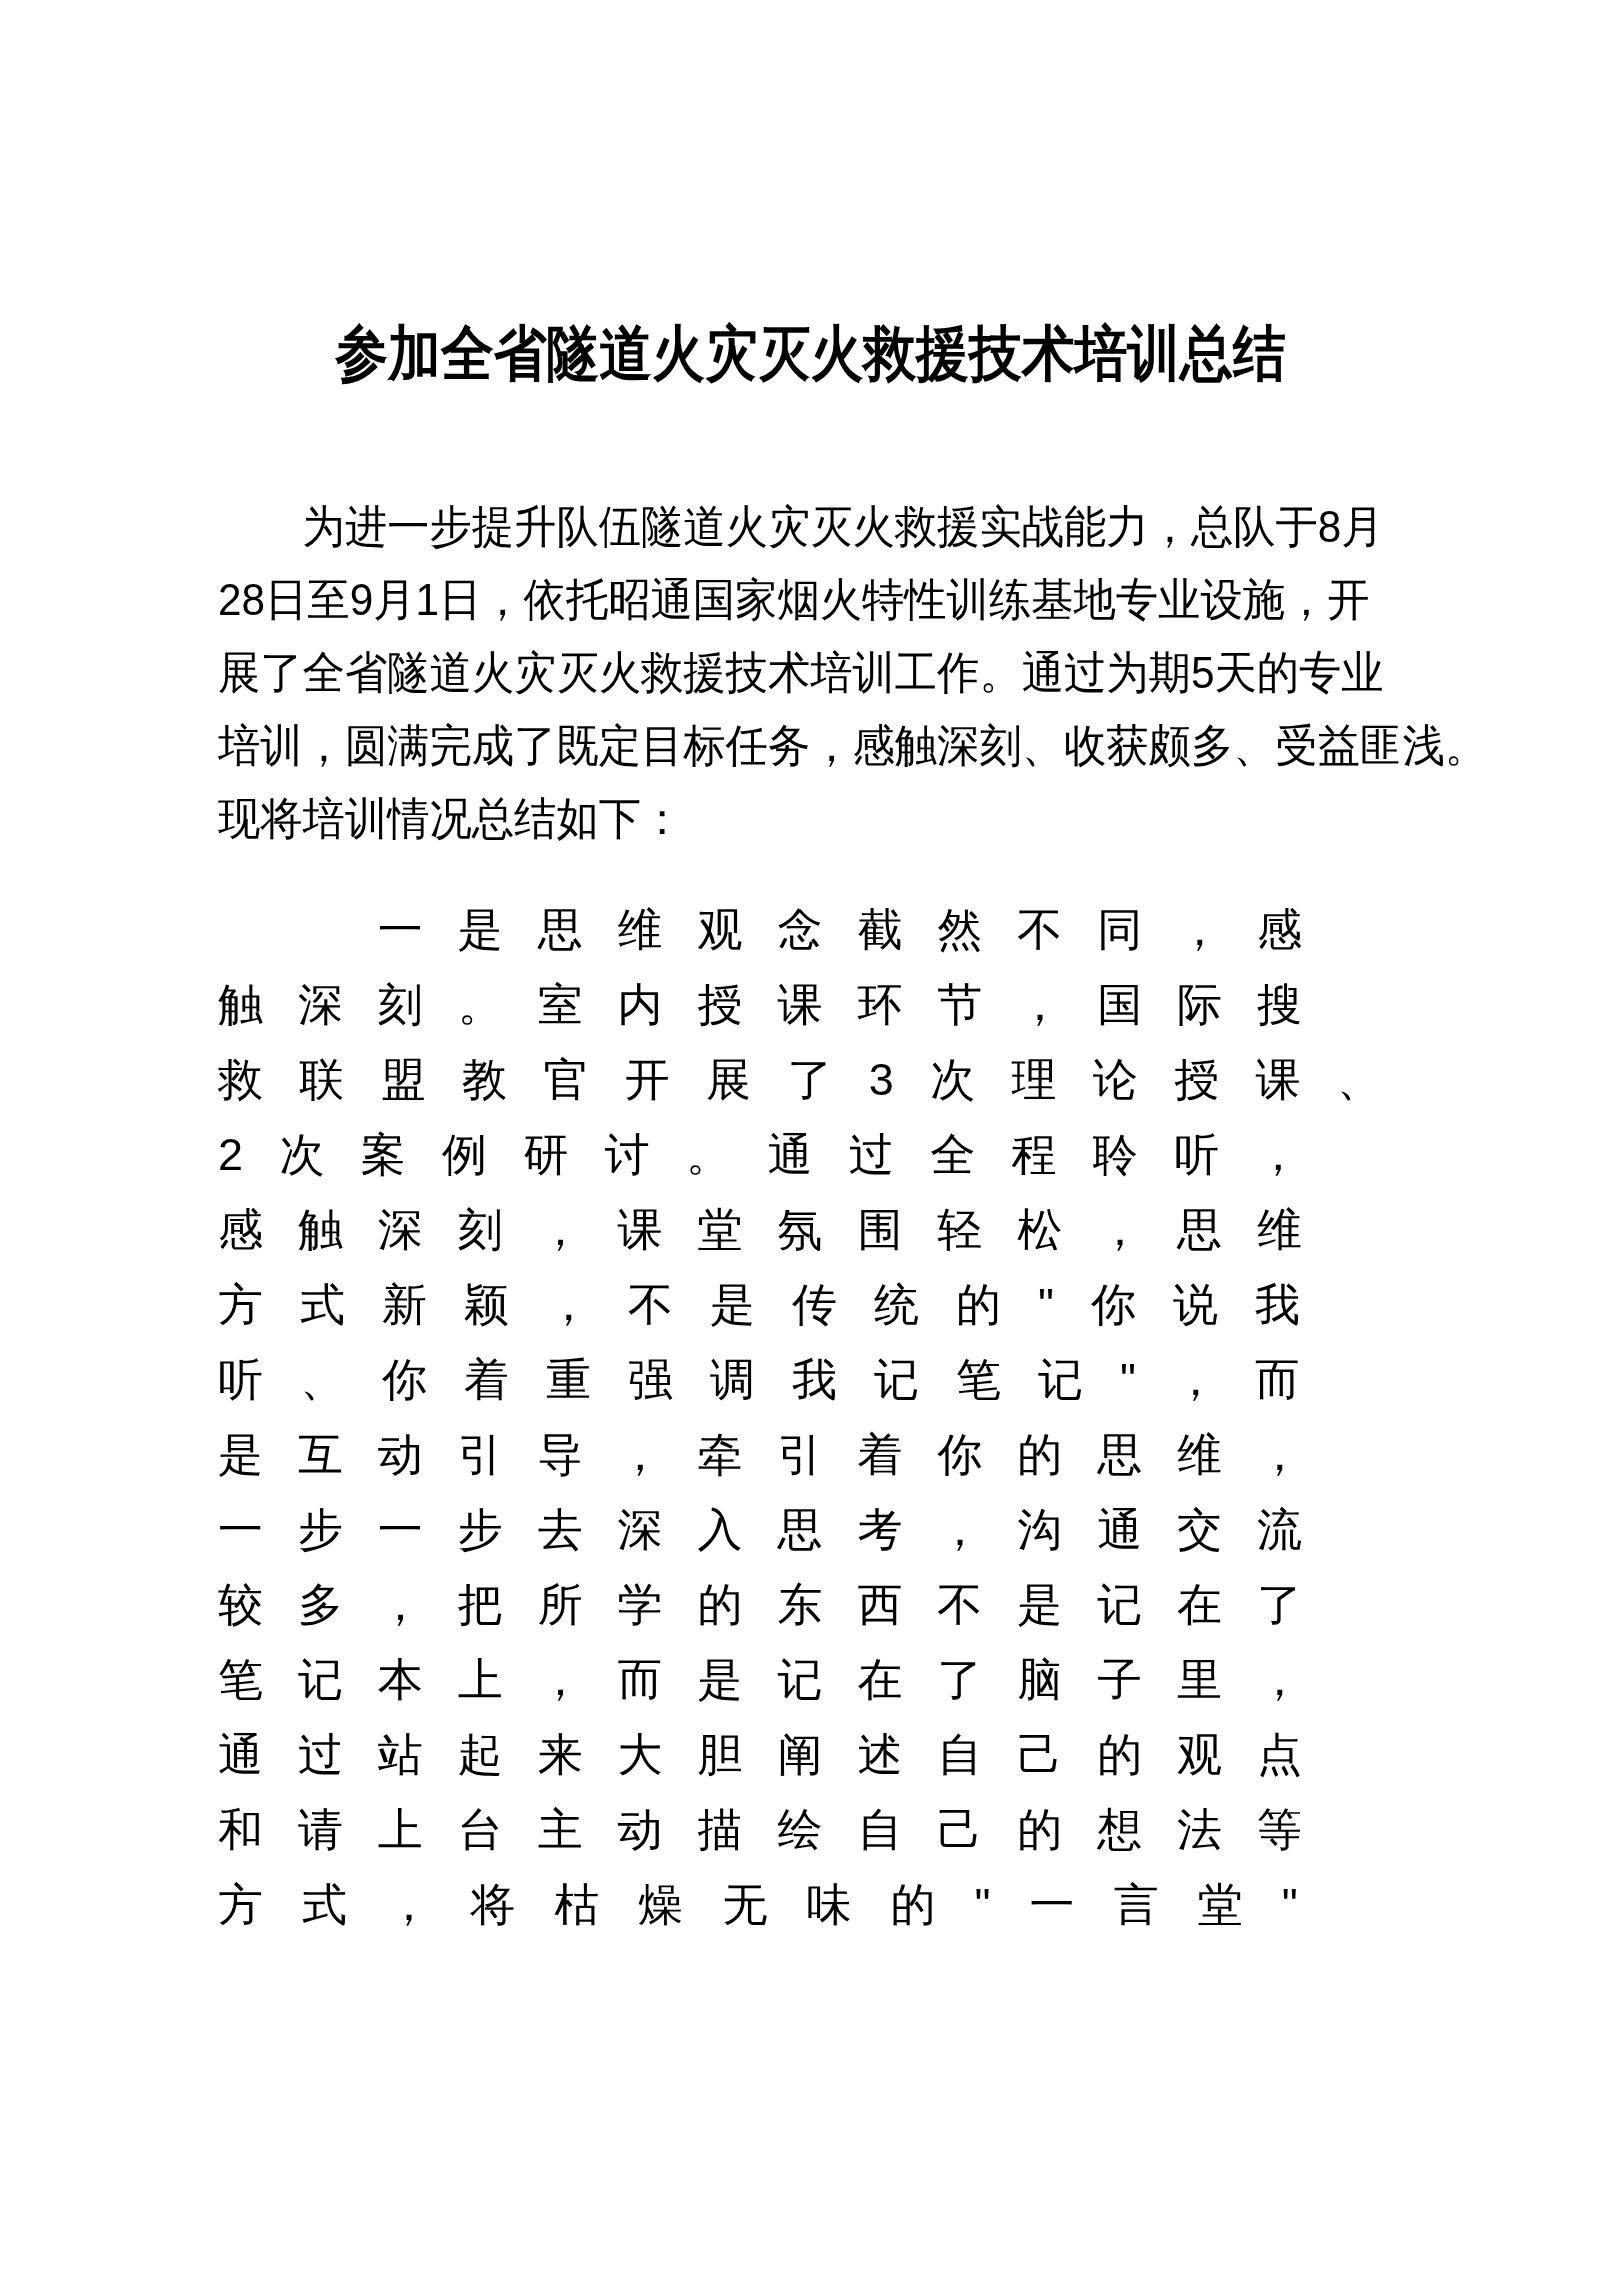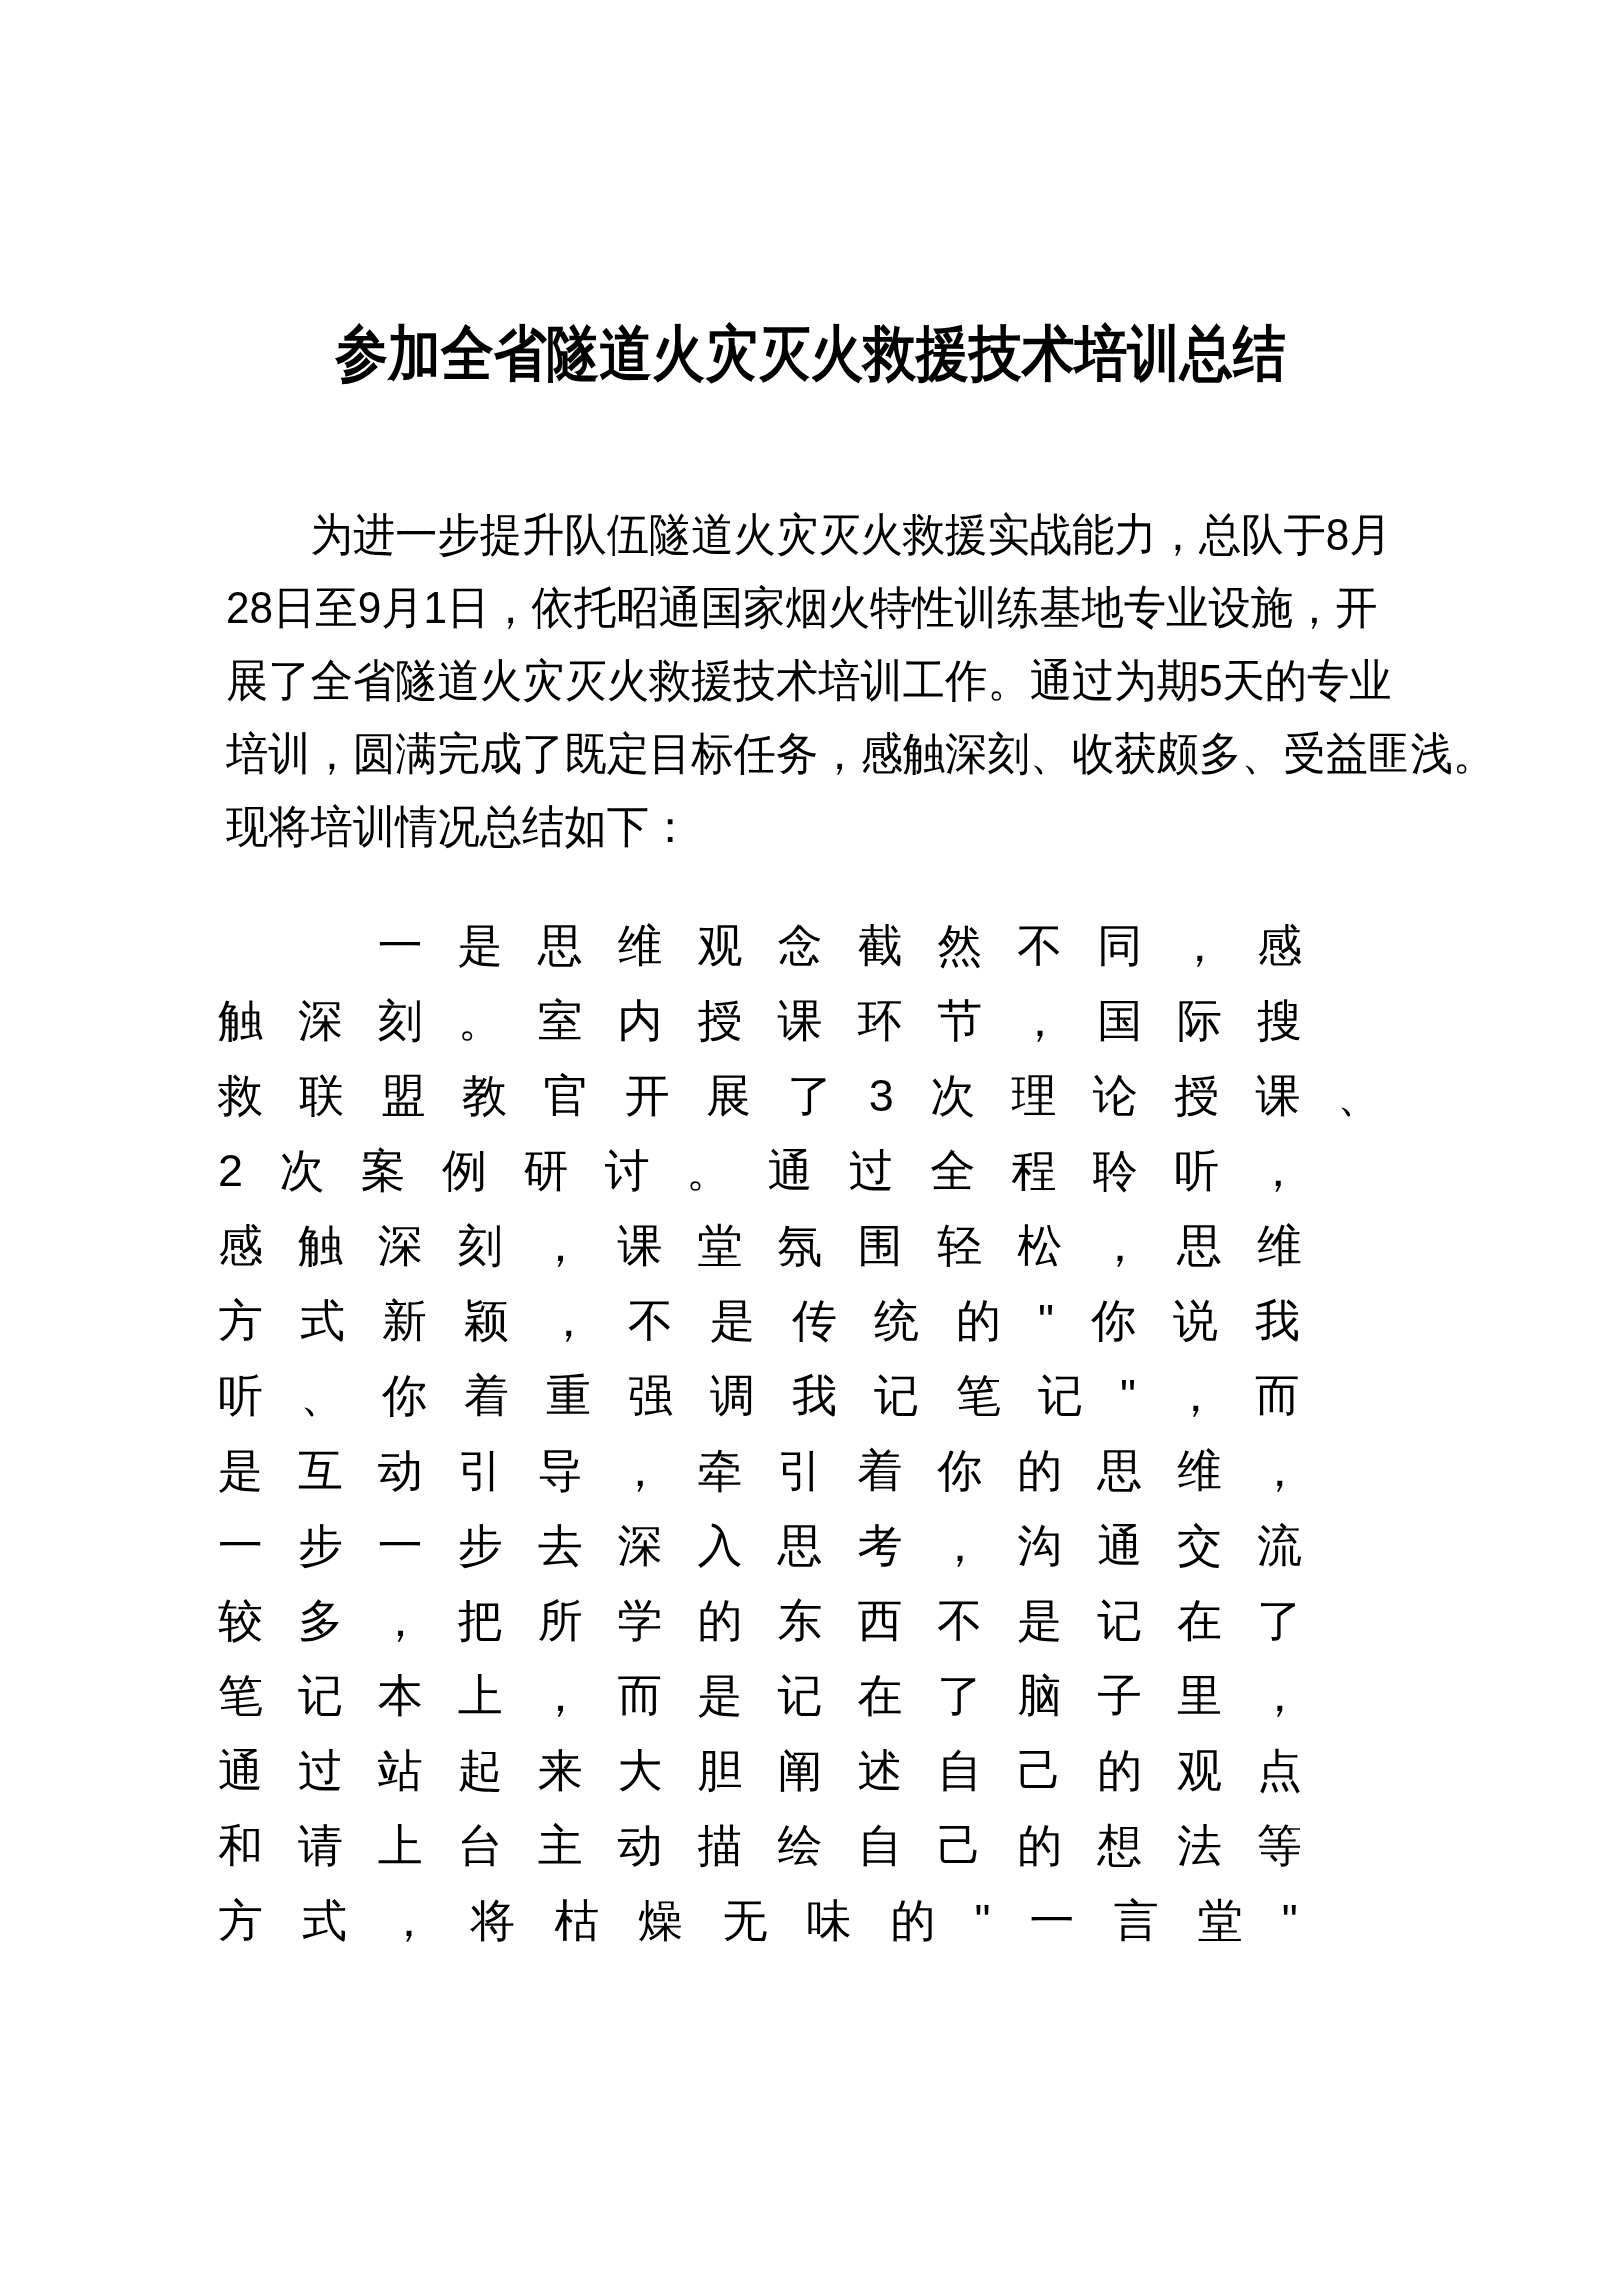--- a/index.html
+++ b/index.html
@@ -44,21 +44,21 @@
     top: 490px;
     width: 1164px;
   }
 
   
   .para-normal {
     font-family: "Liberation Sans", "DejaVu Sans", sans-serif;
     font-size: 45px;
     line-height: 73px;
     letter-spacing: 0px;
-    margin: 8px;
+    margin: 0;
     text-align: justify;
     text-justify: inter-character;
     color: #000;
   }
   .para-normal .line {
     display: block;
     white-space: nowrap;
     transform: scaleX(0.94);
     transform-origin: left center;
   }

